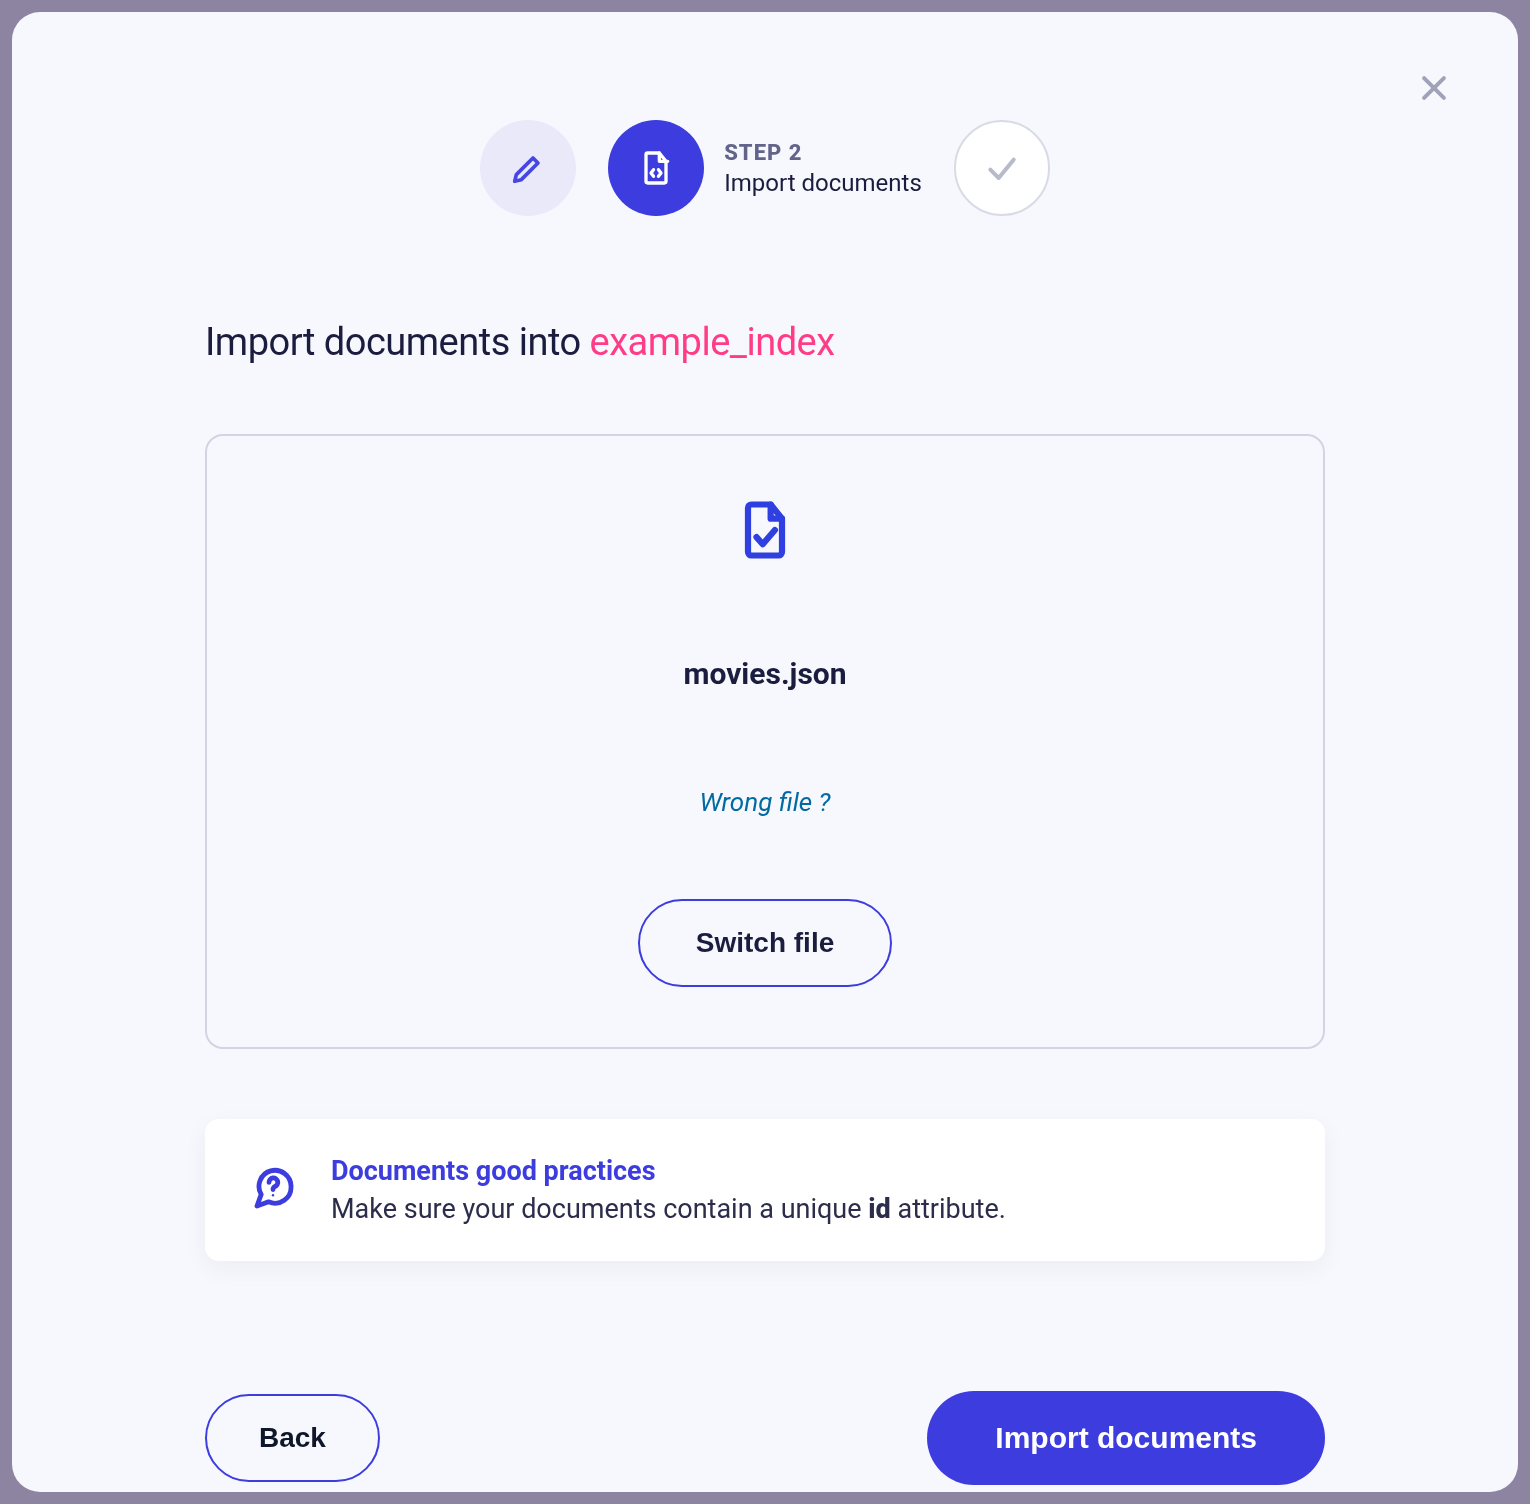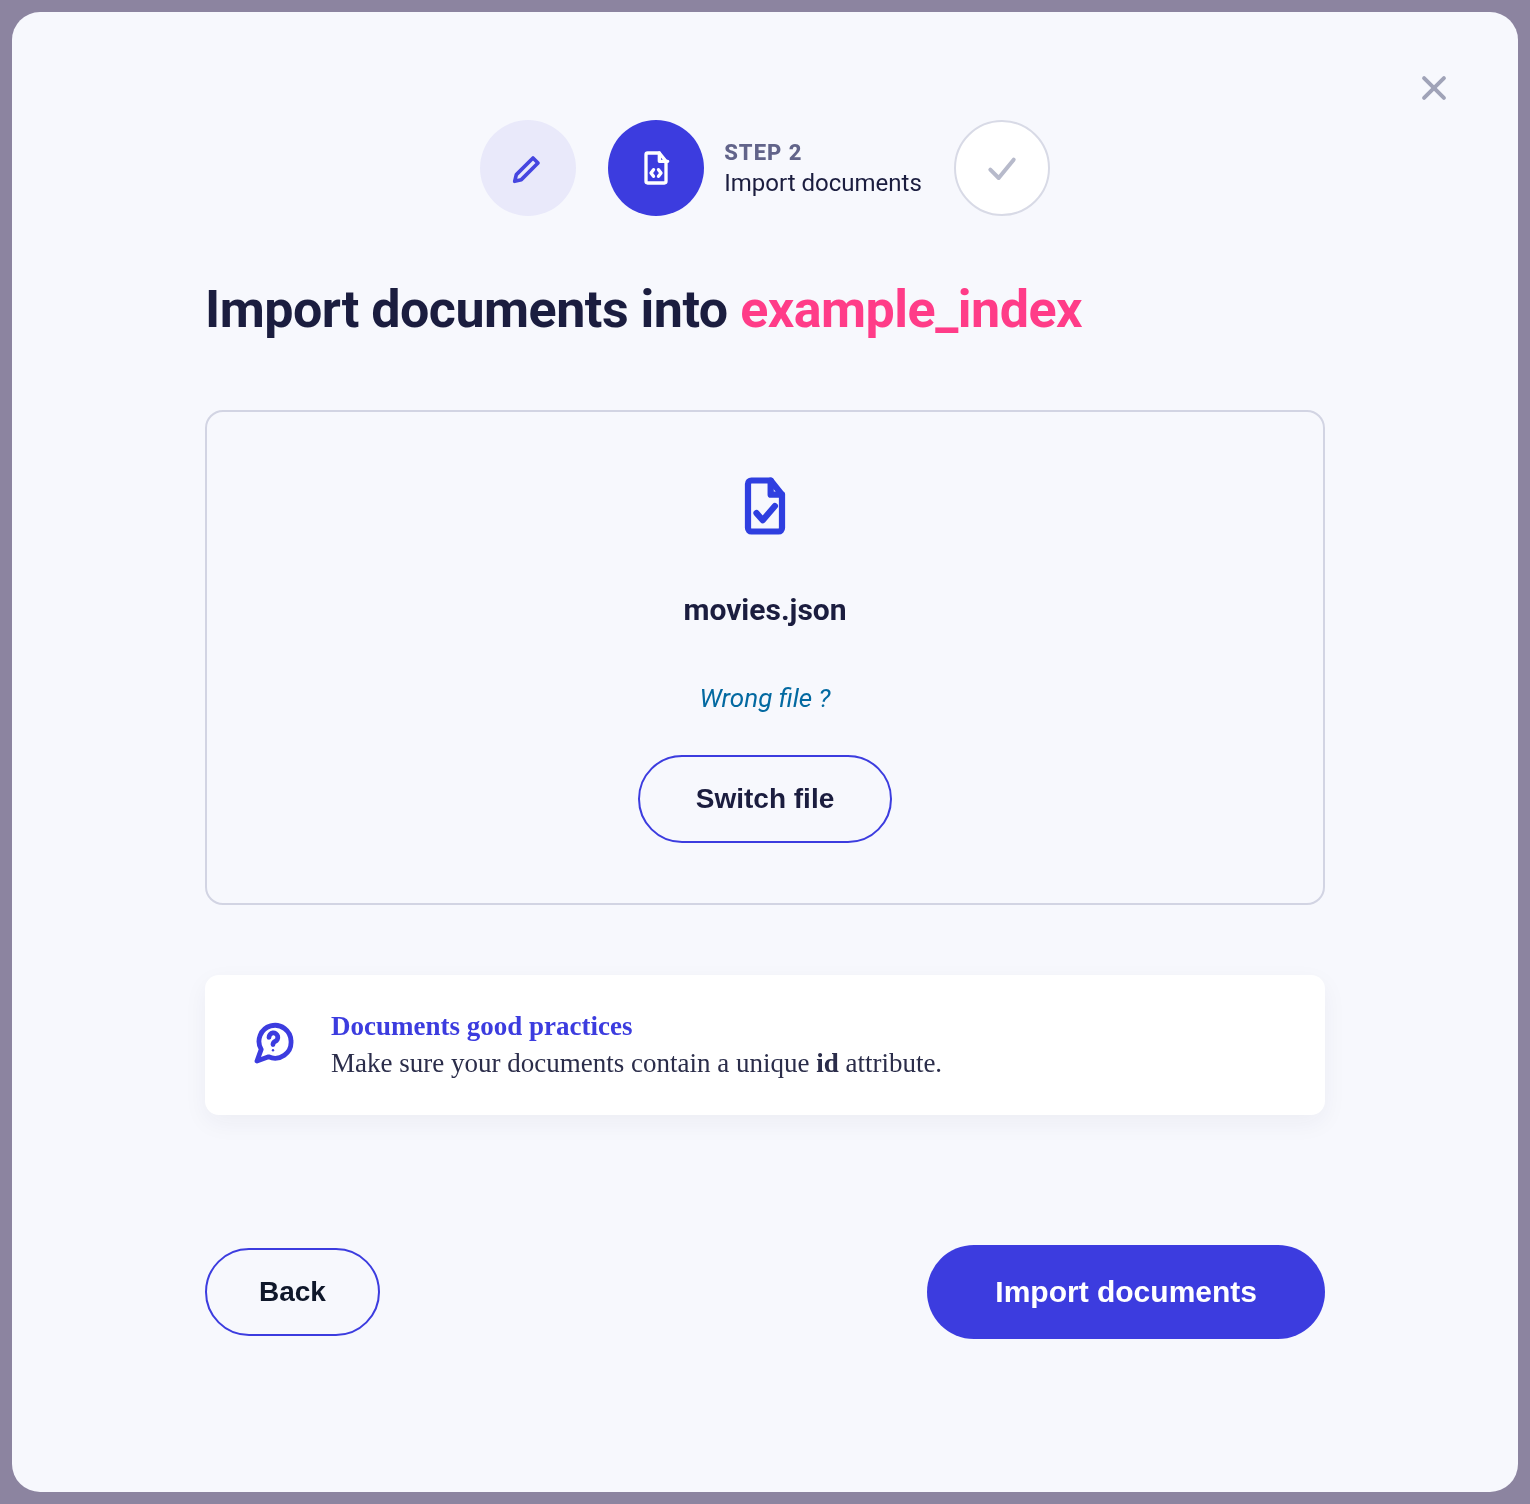--- a/index.html
+++ b/index.html
@@ -58,36 +58,37 @@
   .step-circle.past svg { stroke: #4646e0; }
   .step-circle.current svg { stroke: #ffffff; fill: none; }
   .step-circle.future svg { stroke: #b7bacb; }
   .step-text { display: flex; flex-direction: column; }
   .step-label { font-size: 22px; font-weight: 800; letter-spacing: 1px; color: #62648a; }
   .step-title { font-size: 24px; color: #1b1d3f; margin-top: 4px; }
 
   .content { width: 100%; max-width: 1120px; margin: 0 auto; flex: 1; display: flex; flex-direction: column; }
 
   .heading {
-    font-size: 52px;
-    font-weight: 700;
+    font-size: 38px;
+    font-weight: 400;
     letter-spacing: -0.5px;
     color: #1b1d3f;
-    margin-top: 63px;
+    margin-top: 104px;
   }
   .heading .index-name { color: #ff3c88; }
 
   .file-box {
     border: 2px solid #d2d4e3;
     border-radius: 18px;
     margin-top: 70px;
     padding: 56px 40px 60px 40px;
     display: flex;
     flex-direction: column;
     align-items: center;
+    gap: 40px;
   }
   .file-icon svg { width: 68px; height: 76px; stroke: #2f3fe0; fill: none; stroke-width: 2.2; }
   .file-name { font-size: 30px; font-weight: 700; color: #1b1d3f; margin-top: 44px; }
   .wrong-file { font-size: 26px; font-style: italic; color: #0369a1; margin-top: 56px; }
   .switch-btn {
     margin-top: 42px;
     background: transparent;
     border: 2px solid #3c3cdf;
     color: #1b1d3f;
     font-size: 28px;
@@ -99,21 +100,20 @@
 
   .info-card {
     background: #ffffff;
     border-radius: 14px;
     margin-top: 70px;
     padding: 36px 44px;
     display: flex;
     align-items: center;
     gap: 34px;
     box-shadow: 0 8px 24px rgba(40,40,80,0.05);
-    font-family: Liberation Serif, serif;
   }
   .info-icon svg { width: 48px; height: 48px; stroke: #3c3cdf; fill: none; stroke-width: 2.4; }
   .info-text { display: flex; flex-direction: column; gap: 6px; }
   .info-title { font-size: 27px; font-weight: 700; color: #3c3cdf; }
   .info-desc { font-size: 27px; color: #2b2d4a; }
   .info-desc .kw { font-weight: 800; }
 
   .footer {
     margin-top: 130px;
     display: flex;

